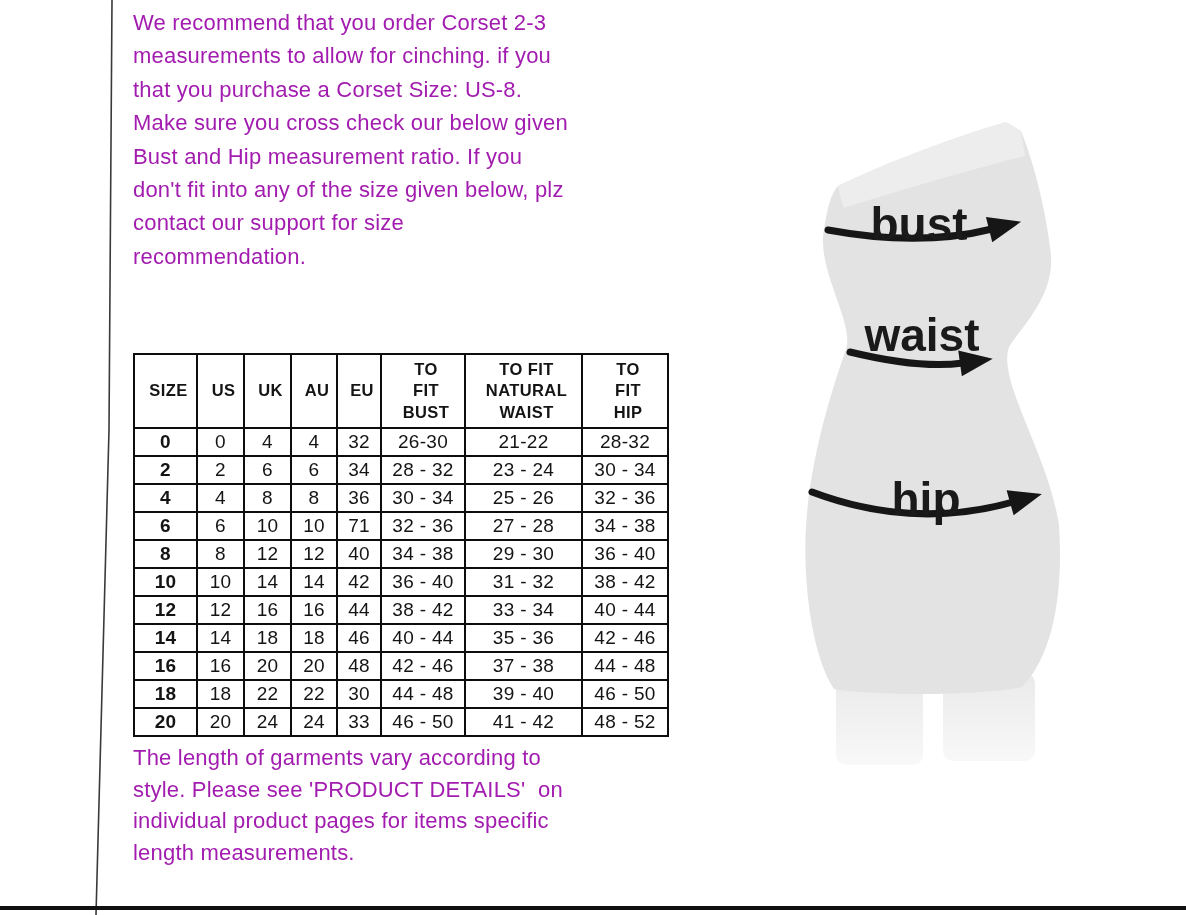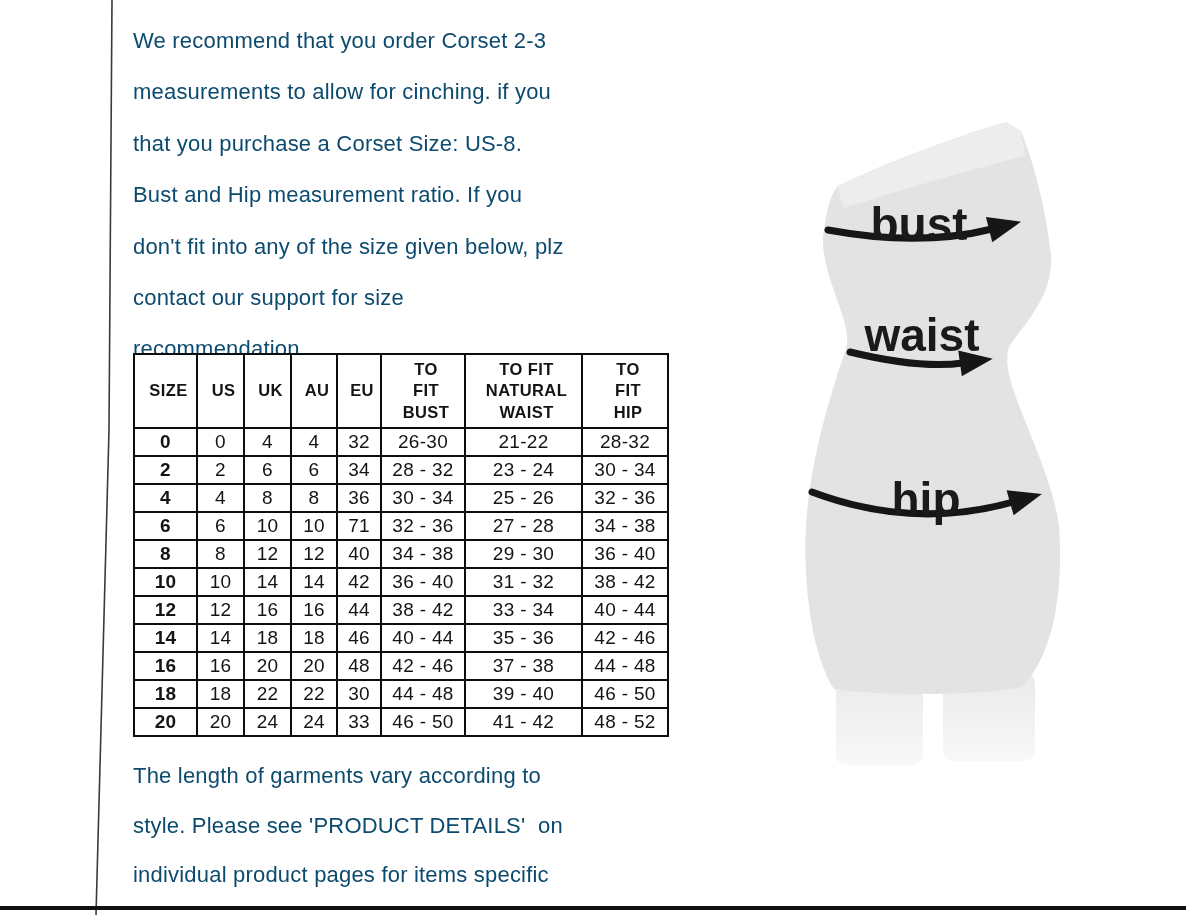--- a/index.html
+++ b/index.html
@@ -10,21 +10,21 @@
     font-family:"Liberation Sans","DejaVu Sans",sans-serif;
     color:#141414;
     overflow:hidden;
   }
   .edge-svg{position:absolute;left:0;top:0;width:1186px;height:915px;pointer-events:none;}
   .bottom-rule{position:absolute;left:0;top:906px;width:1186px;height:4px;background:#101010;}
   .intro{position:absolute;left:133px;top:6px;width:560px;}
   .footer{position:absolute;left:133px;top:742px;width:560px;}
   .text-line{
     font-size:22px;line-height:33.4px;
-    letter-spacing:0.2px;white-space:pre;color:#0c4a6e;margin-top:18px;
+    letter-spacing:0.2px;white-space:pre;color:#a21caf;
   }
   .footer .text-line{line-height:31.6px;}
   .size-table{
     position:absolute;left:133px;top:353px;
     border-collapse:collapse;table-layout:fixed;
     background:#ffffff;
   }
   .size-table th,.size-table td{
     border:2px solid #0d0d0d;
     text-align:center;vertical-align:middle;
@@ -50,20 +50,21 @@
   <svg class="edge-svg">
     <polyline points="112,0 109,430 96,915" fill="none" stroke="#3a3a3a" stroke-width="1.6"></polyline>
   </svg>
 
   <div class="bottom-rule"></div>
 
   <div class="intro">
     <div class="text-line">We recommend that you order Corset 2-3</div>
     <div class="text-line">measurements to allow for cinching. if you</div>
     <div class="text-line">that you purchase a Corset Size: US-8.</div>
+    <div class="text-line">Make sure you cross check our below given</div>
     <div class="text-line">Bust and Hip measurement ratio. If you</div>
     <div class="text-line">don't fit into any of the size given below, plz</div>
     <div class="text-line">contact our support for size</div>
     <div class="text-line">recommendation.</div>
   </div>
 
   <table class="size-table">
     <colgroup>
       <col style="width:63px">
         <col style="width:47px">

